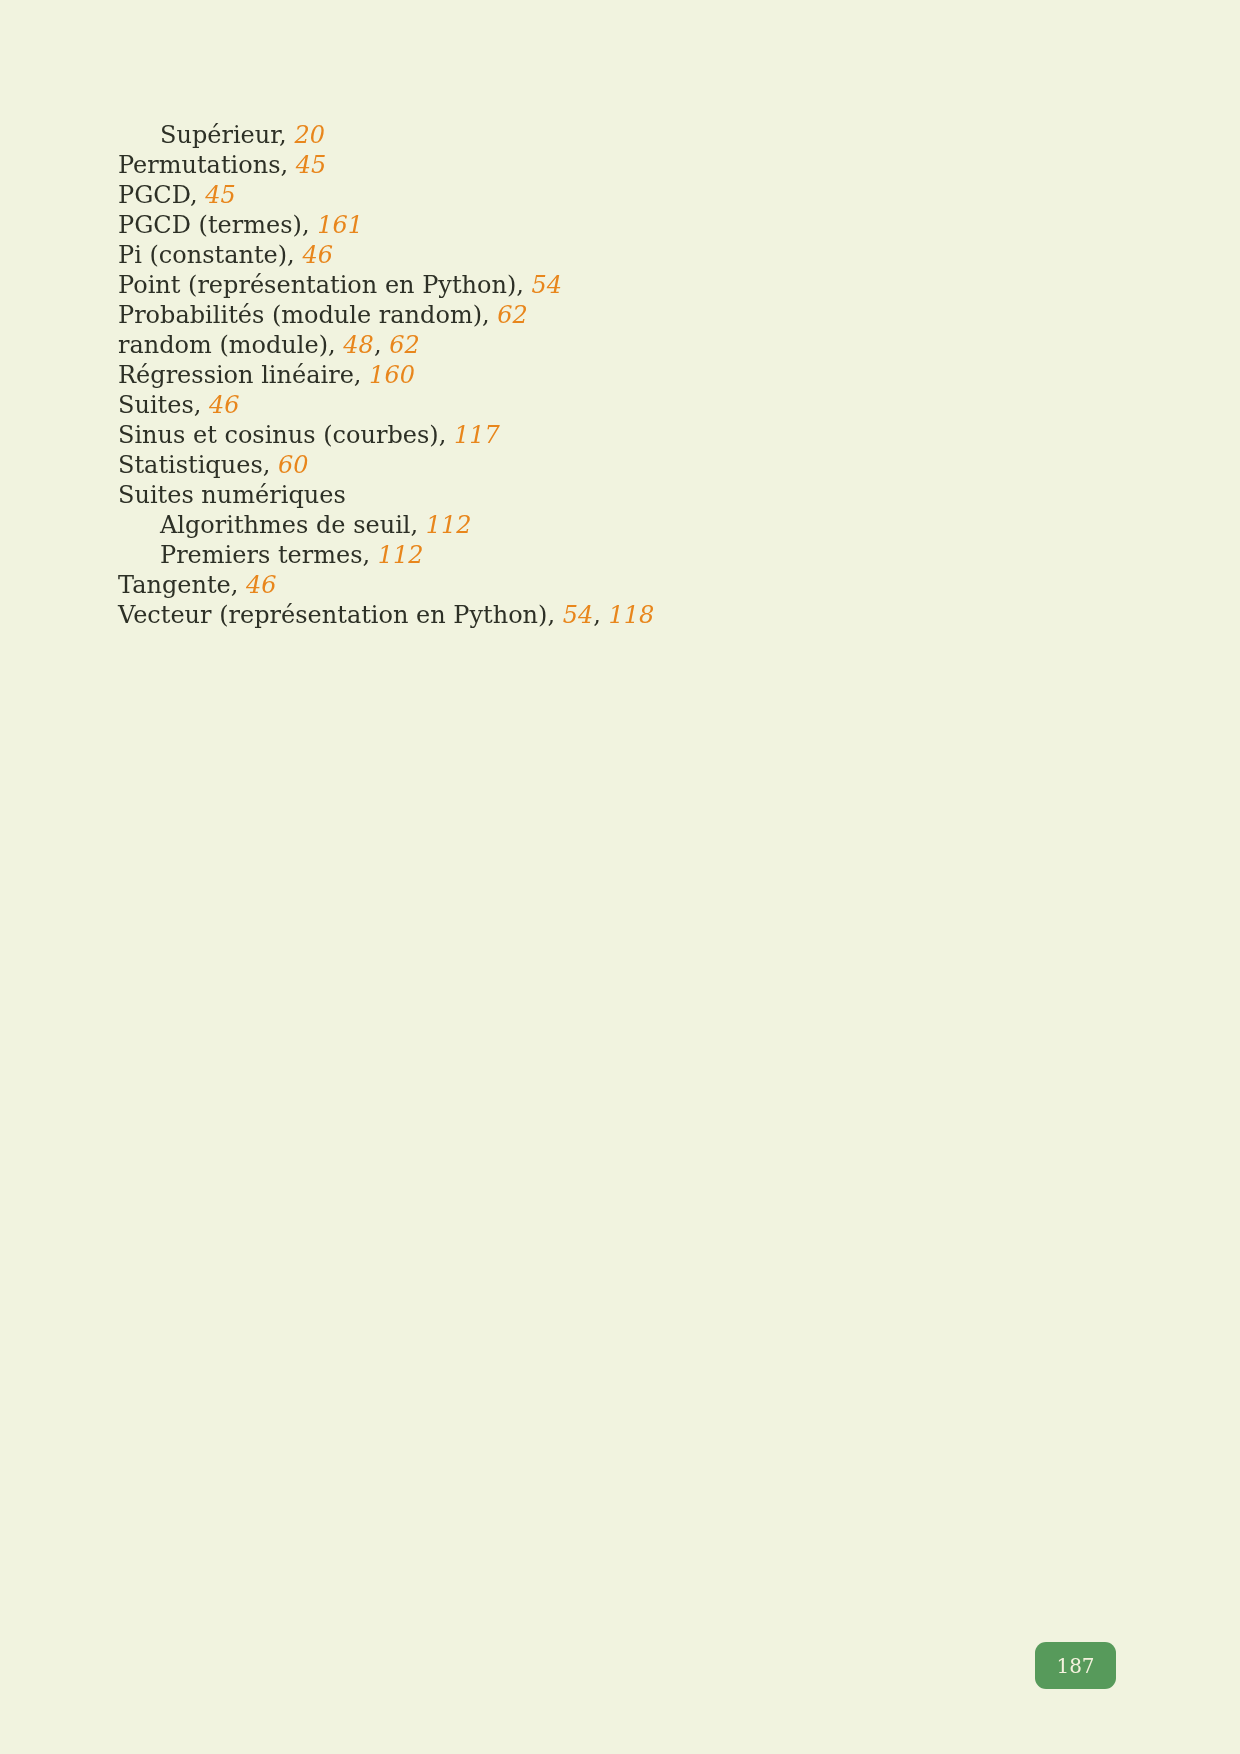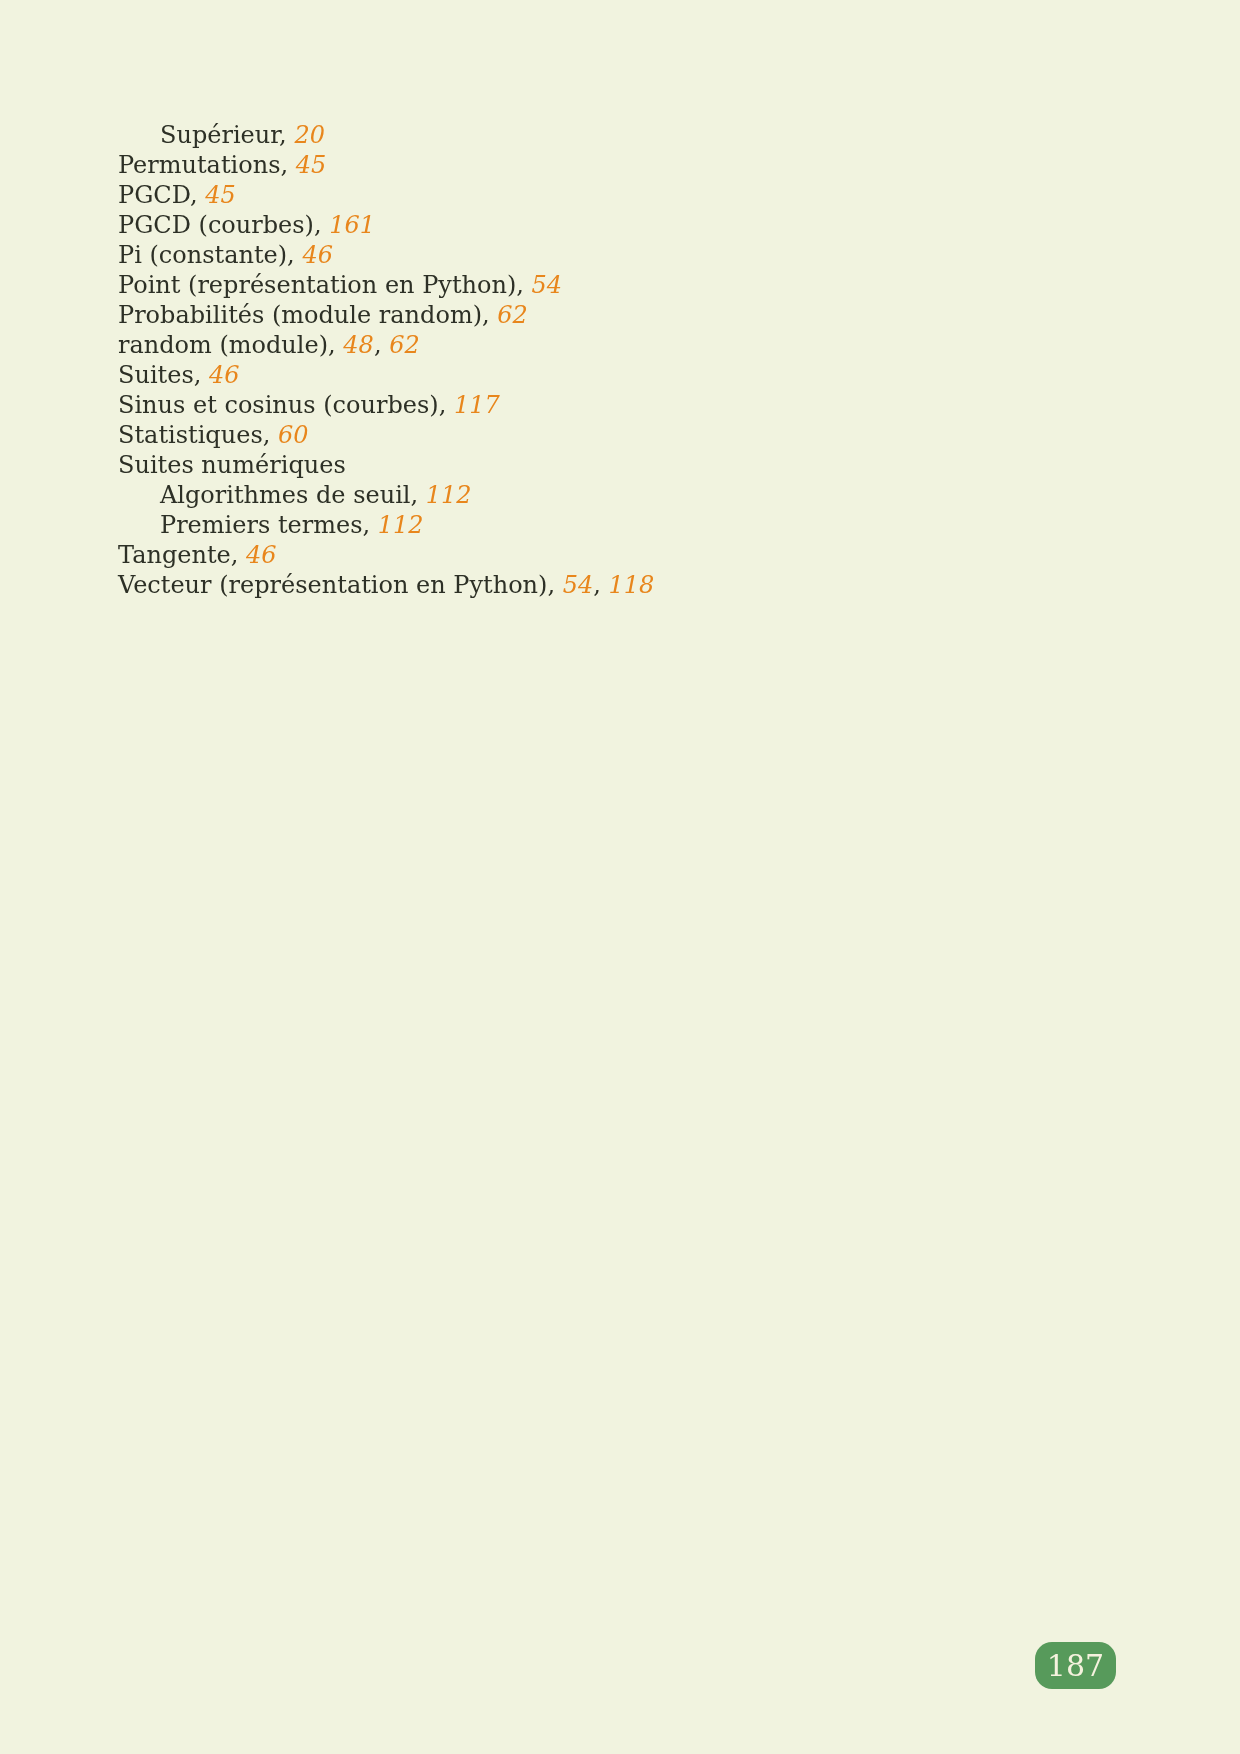--- a/index.html
+++ b/index.html
@@ -29,45 +29,46 @@
   .entry.indent { padding-left: 42px; }
   .page-ref { color: var(--accent, #e8861c); font-style: italic; }
   .badge {
     position: absolute;
     left: 1035px;
     top: 1642px;
     width: 81px;
     height: 47px;
     background: var(--badge-bg, #579a5b);
     color: var(--badge-fg, #f5f2de);
-    border-radius: 17px;
+    border-radius: 11px;
     display: flex;
     align-items: center;
     justify-content: center;
-    font-size: 30px;
+    font-size: 20px;
     font-family: "DejaVu Serif", "Liberation Serif", serif;
   }
 </style>
 </head>
 <body style="--bg: #f1f3df; --fg: #2d3026; --accent: #e8861c; --badge-bg: #579a5b; --badge-fg: #f5f2de;">
 
 <main class="content" id="index-root">
     <div class="group">
       <div class="entry indent"><span>Supérieur,</span> <span class="page-ref">20</span></div>
     </div>
     <div class="group">
       <div class="entry"><span>Permutations,</span> <span class="page-ref">45</span></div>
       <div class="entry"><span>PGCD,</span> <span class="page-ref">45</span></div>
-      <div class="entry"><span>PGCD (courbes),</span> <span class="page-ref">161</span></div>
+      <div class="entry"><span>PGCD (termes),</span> <span class="page-ref">161</span></div>
       <div class="entry"><span>Pi (constante),</span> <span class="page-ref">46</span></div>
       <div class="entry"><span>Point (représentation en Python),</span> <span class="page-ref">54</span></div>
       <div class="entry"><span>Probabilités (module random),</span> <span class="page-ref">62</span></div>
     </div>
     <div class="group">
       <div class="entry"><span>random (module),</span> <span class="page-ref">48</span><span>, </span><span class="page-ref">62</span></div>
+      <div class="entry"><span>Régression linéaire,</span> <span class="page-ref">160</span></div>
     </div>
     <div class="group">
       <div class="entry"><span>Suites,</span> <span class="page-ref">46</span></div>
       <div class="entry"><span>Sinus et cosinus (courbes),</span> <span class="page-ref">117</span></div>
       <div class="entry"><span>Statistiques,</span> <span class="page-ref">60</span></div>
       <div class="entry"><span>Suites numériques</span></div>
       <div class="entry indent"><span>Algorithmes de seuil,</span> <span class="page-ref">112</span></div>
       <div class="entry indent"><span>Premiers termes,</span> <span class="page-ref">112</span></div>
     </div>
     <div class="group">

